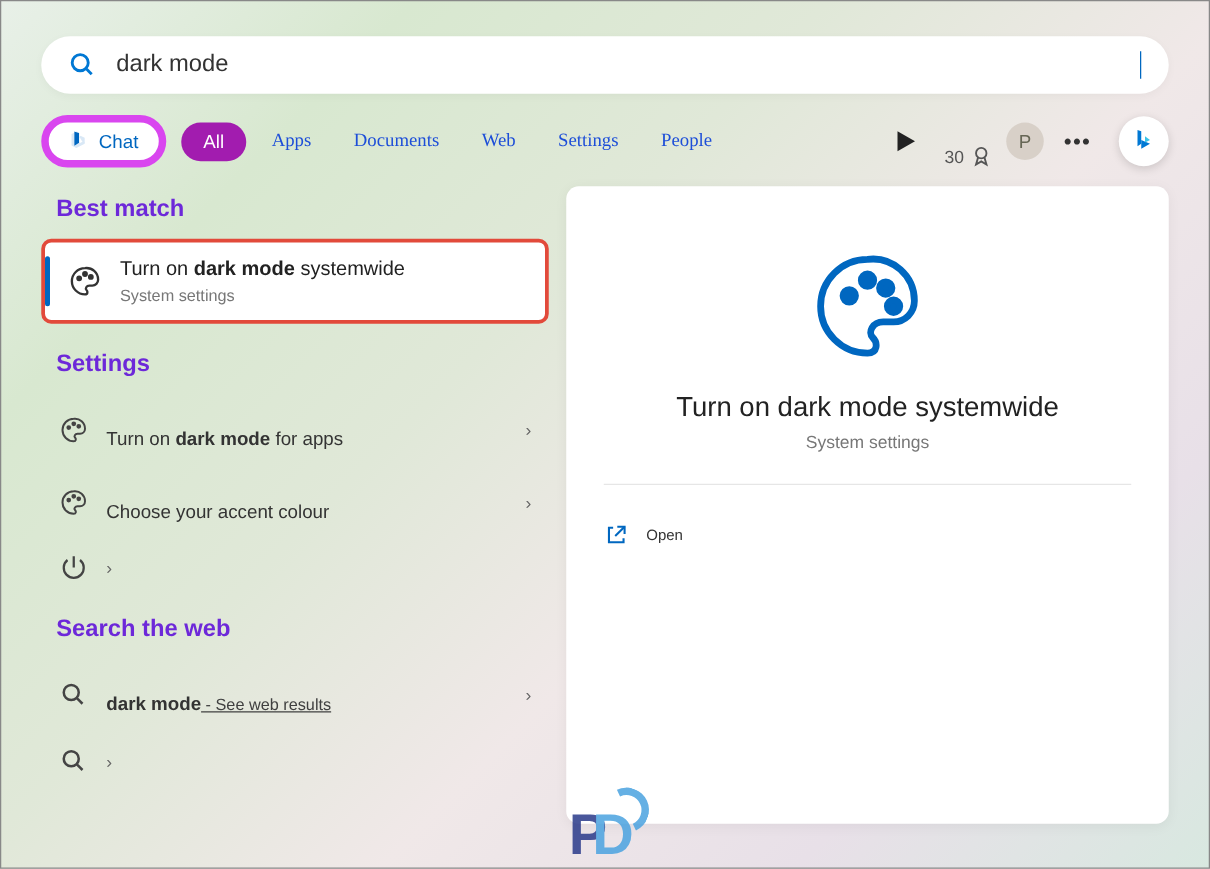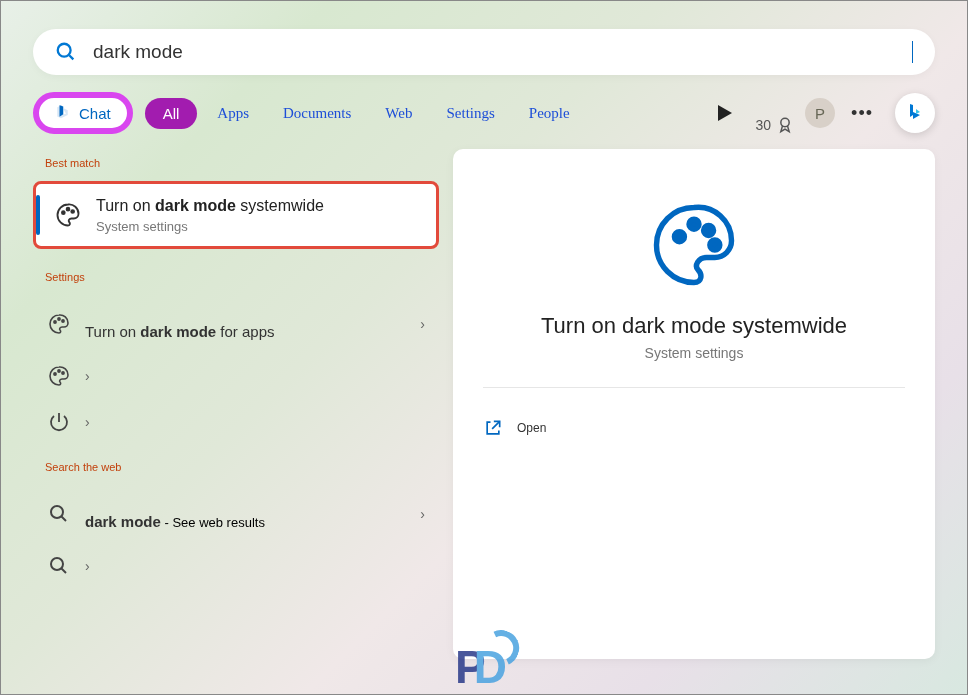--- a/index.html
+++ b/index.html
@@ -82,21 +82,21 @@
       gap: 0;
     }
     .left-col { width: 420px; padding-right: 14px; }
     .right-col {
       flex: 1; background: #fff; border-radius: 10px;
       margin-right: 32px; padding: 28px 30px 24px 30px;
       box-shadow: 0 2px 10px rgba(0,0,0,0.05);
       height: 510px;
     }
     
-    .section-h { font-size: 11px; font-weight: 400; color:#c2410c; margin: 8px 0 12px 12px; }
+    .section-h { font-size: 19px; font-weight: 700; color:#6d28d9; margin: 8px 0 12px 12px; }
     
     .best-match {
       display:flex; align-items:center; gap:14px;
       background:#fff; border-radius:8px; padding:12px 14px;
       border: 3px solid #e24a3b;
       position: relative;
     }
     .best-match::before {
       content:""; position:absolute; left:0; top:18%; bottom:18%;
       width:4px; background:#0067c0; border-radius:3px;
@@ -106,21 +106,21 @@
     .bm-sub { font-size:13px; color:#777; margin-top:2px; }
     
     .result-row {
       display:flex; align-items:center; gap:14px;
       padding: 11px 14px; border-radius:6px;
       cursor:pointer;
     }
     .result-row .ricon { width:24px; height:24px; flex-shrink:0; }
     .result-row .rtext { flex:1; font-size:15px; color:#333; line-height:1.35;margin-top:16px; }
     .result-row .chev { color:#666; font-size:14px; }
-    .result-sub { color:#000000; font-size:13px; }
+    .result-sub { color:#404040; font-size:13px;text-decoration:underline; }
     
     .right-hero { display:flex; flex-direction:column; align-items:center; padding: 10px 0 26px 0; }
     .hero-icon { width: 100px; height: 100px; margin: 8px 0 18px 0; }
     .hero-title { font-size: 22px; color:#222; text-align:center; }
     .hero-sub { font-size:14px; color:#777; margin-top:6px; }
     .divider { height:1px; background:#e6e6e6; margin: 0 0 22px 0; }
     .action-row {
       display:flex; align-items:center; gap:14px; padding: 8px 0;
       cursor:pointer; font-size:12px; color:#333;
     }
@@ -225,20 +225,21 @@
       <span class="chev">›</span>
     </div>
 
     <div class="result-row">
       <svg class="ricon" viewBox="0 0 24 24" fill="none" stroke="#444" stroke-width="1.6">
         <path d="M12 3a9 9 0 100 18c2 0 2-2 1-3s0-3 2-3h2a4 4 0 004-4 8 8 0 00-9-8z"></path>
         <circle cx="8" cy="10" r="1.1" fill="#444"></circle>
           <circle cx="12" cy="7" r="1.1" fill="#444"></circle>
           <circle cx="16" cy="9" r="1.1" fill="#444"></circle>
       </svg>
+      <div class="rtext"><span>Choose your accent colour</span></div>
       <span class="chev">›</span>
     </div>
 
     <div class="result-row">
       <svg class="ricon" viewBox="0 0 24 24" fill="none" stroke="#444" stroke-width="1.8">
         <path d="M12 3v9"></path>
           <path d="M7 6a8 8 0 1010 0"></path>
       </svg>
       <span class="chev">›</span>
     </div>

